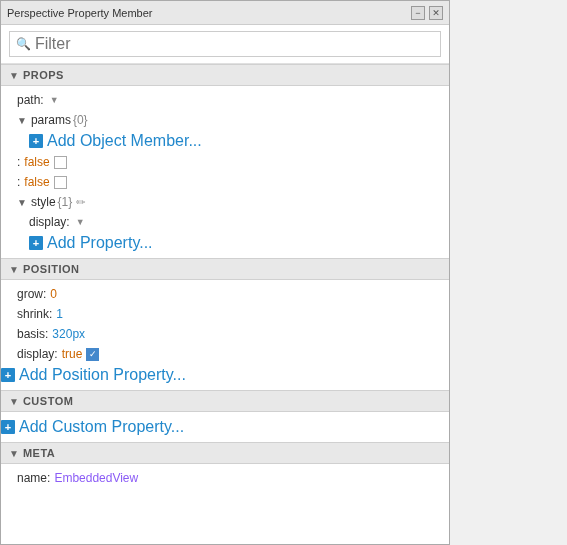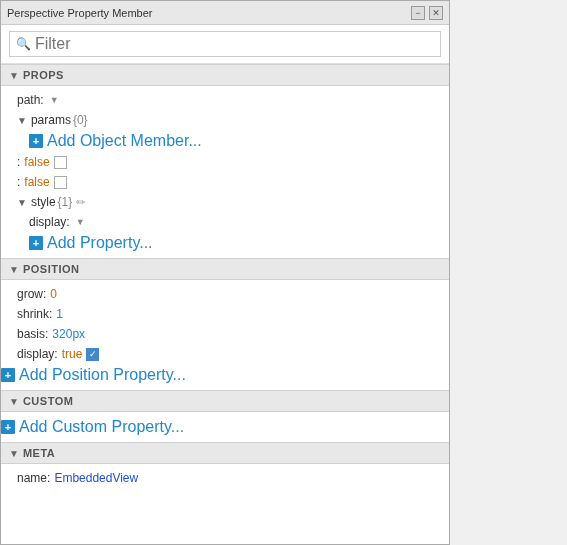--- a/index.html
+++ b/index.html
@@ -134,21 +134,21 @@
     .prop-value.blue-text {
       color: #2288cc;
     }
     .prop-value.false-val {
       color: #cc6600;
     }
     .prop-value.true-val {
       color: #cc6600;
     }
     .prop-value.green-val {
-      color: #1d4ed8;
+      color: #8b5cf6;
     }
     .dropdown-arrow {
       color: #888888;
       font-size: 9px;
       margin-left: 2px;
       cursor: pointer;
     }
     .add-btn {
       display: flex;
       align-items: center;

